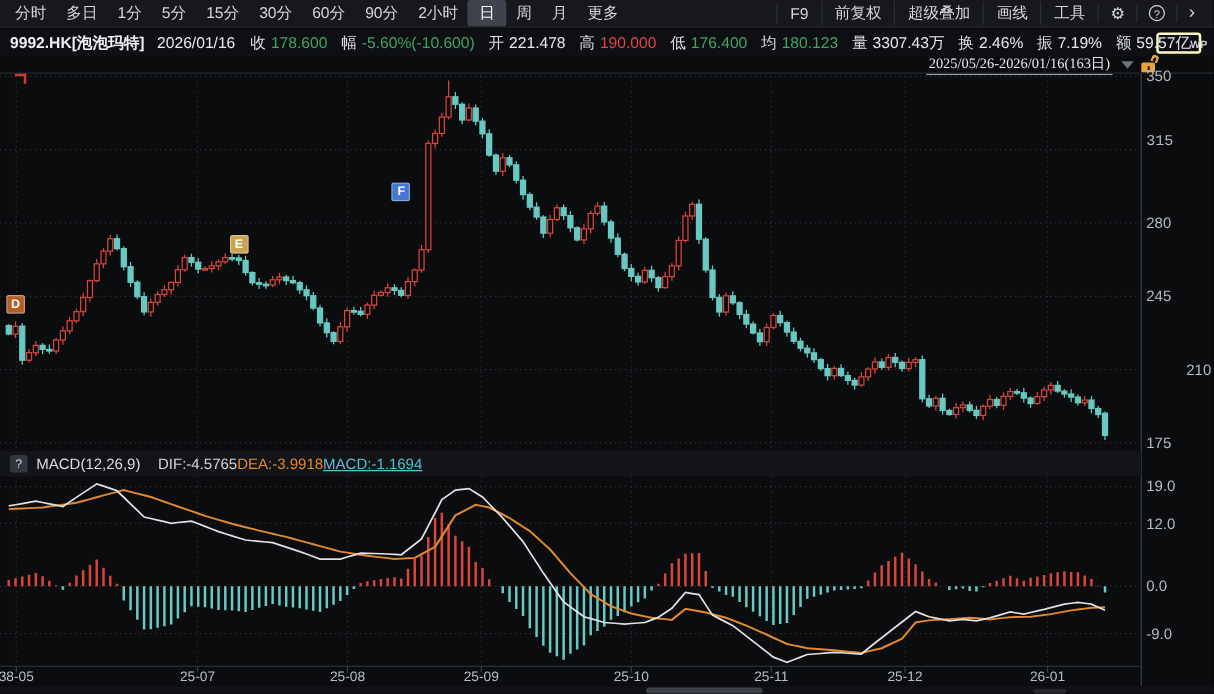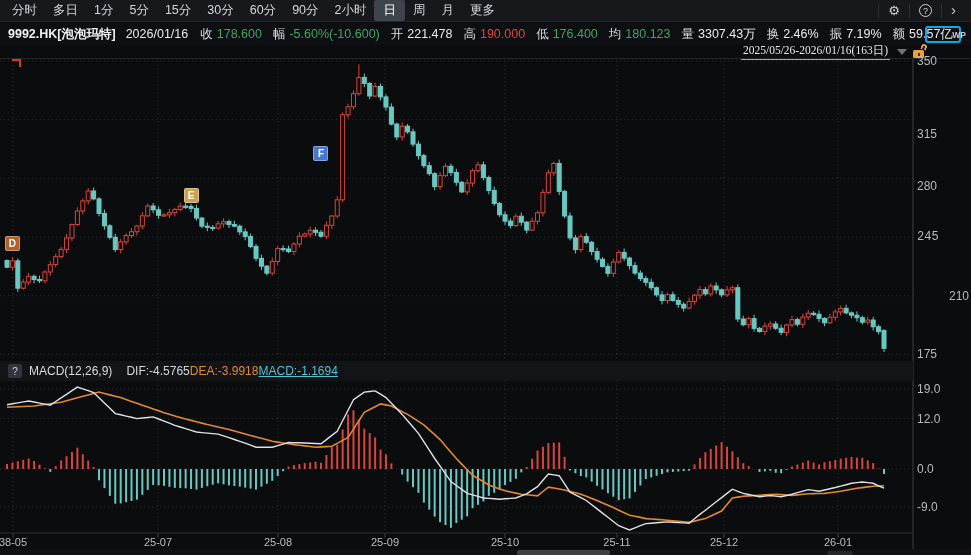--- a/index.html
+++ b/index.html
@@ -21,21 +21,21 @@
   .chev{font-size:15px;color:#cfd2d8;line-height:1;margin-top:-2px;}
   
   .row2{position:absolute;left:0;top:23px;width:971px;height:22px;background:#0e0f12;
         display:flex;align-items:center;font-size:12.5px;}
   .sym{font-weight:bold;color:#eef0f4;margin:0 10px 0 8px;white-space:nowrap;}
   .qdate{color:#e8eaee;margin-right:12px;}
   .qfields{display:flex;align-items:center;}
   .qf{display:flex;align-items:center;margin-right:11px;white-space:nowrap;}
   .ql{color:#dcdee3;margin-right:4px;}
   .qv.white{color:#e8eaee;} .qv.green{color:#3fa463;} .qv.red{color:#e04444;}
-  .wp{position:absolute;right:10px;top:3px;width:24px;height:17px;border:2px solid #0ea5e9;
+  .wp{position:absolute;right:10px;top:3px;width:24px;height:17px;border:2px solid #fef9c3;
       border-radius:3px;font-size:8.5px;font-weight:bold;color:#c9ccd2;
       display:flex;align-items:center;justify-content:center;padding-left:32px;}
   
   .row3{position:absolute;left:0;top:45px;width:971px;height:13px;display:flex;
         justify-content:flex-end;align-items:center;}
   .range{font-size:11.5px;color:#e6e8ec;border-bottom:1px solid #a3a6ad;padding:0 2px 1px 2px;font-family:Liberation Serif, serif;}
   .tri{width:0;height:0;border-left:5px solid transparent;border-right:5px solid transparent;
        border-top:6px solid #6f737b;margin:0 6px 0 7px;}
   .lock{position:relative;width:14px;height:13px;margin-right:44px;}
   .lock .shackle{position:absolute;right:0;top:-1px;width:6px;height:6px;border:2px solid #e8a33d;
@@ -76,20 +76,27 @@
         <span class="ptab">30分</span>
         <span class="ptab">60分</span>
         <span class="ptab">90分</span>
         <span class="ptab">2小时</span>
         <span class="ptab sel">日</span>
         <span class="ptab">周</span>
         <span class="ptab">月</span>
         <span class="ptab">更多</span>
       </div>
     <div class="actions">
+      <span id="actionSlot" style="display:flex;align-items:center;">
+          <span class="atab">F9</span>
+          <span class="atab">前复权</span>
+          <span class="atab">超级叠加</span>
+          <span class="atab">画线</span>
+          <span class="atab">工具</span>
+        </span>
       <span class="icon-btn">
           <span class="gear">⚙</span>
         </span>
       <span class="icon-btn">
           <span class="helpc">?</span>
         </span>
       <span class="icon-btn">
           <span class="chev">›</span>
         </span>
     </div>
@@ -681,23 +688,23 @@
       <span class="mname">MACD(12,26,9)</span>
       <span class="mdif">DIF:-4.5765</span>
       <span class="mdea">DEA:-3.9918</span>
       <span class="mmacd">MACD:-1.1694</span>
     </div>
     <div class="xscroll">
       <div class="thumb" id="sbThumb" style="left: 517px; width: 93px;"></div>
       <div class="seg2" id="sbSeg2" style="left: 827px; width: 26px;"></div>
     </div>
   <div class="axlabel" style="top: 2px;">350</div>
-      <div class="axlabel" style="top: 75px;">315</div>
-      <div class="axlabel" style="top: 119.355px; margin-top: 8px;">280</div>
-      <div class="axlabel" style="top: 178.032px; font-family: Liberation Mono, monospace;">245</div>
+      <div class="axlabel" style="top: 54px; font-family: Liberation Mono, monospace;">315</div>
+      <div class="axlabel" style="top: 119.355px;">280</div>
+      <div class="axlabel" style="top: 178.032px;">245</div>
       <div class="axlabel" style="top: 236.71px; margin-left: 32px;">210</div>
       <div class="axlabel" style="top: 295.387px;">175</div>
       <div class="axlabel" style="top: 330.2px;">19.0</div>
       <div class="axlabel" style="top: 359.6px;">12.0</div>
       <div class="axlabel" style="top: 410px;">0.0</div>
       <div class="axlabel" style="top: 447.8px;">-9.0</div>
       <div class="xlabel" style="left: 13px;">38-05</div>
       <div class="xlabel" style="left: 158px;">25-07</div>
       <div class="xlabel" style="left: 278px;">25-08</div>
       <div class="xlabel" style="left: 385px;">25-09</div>

